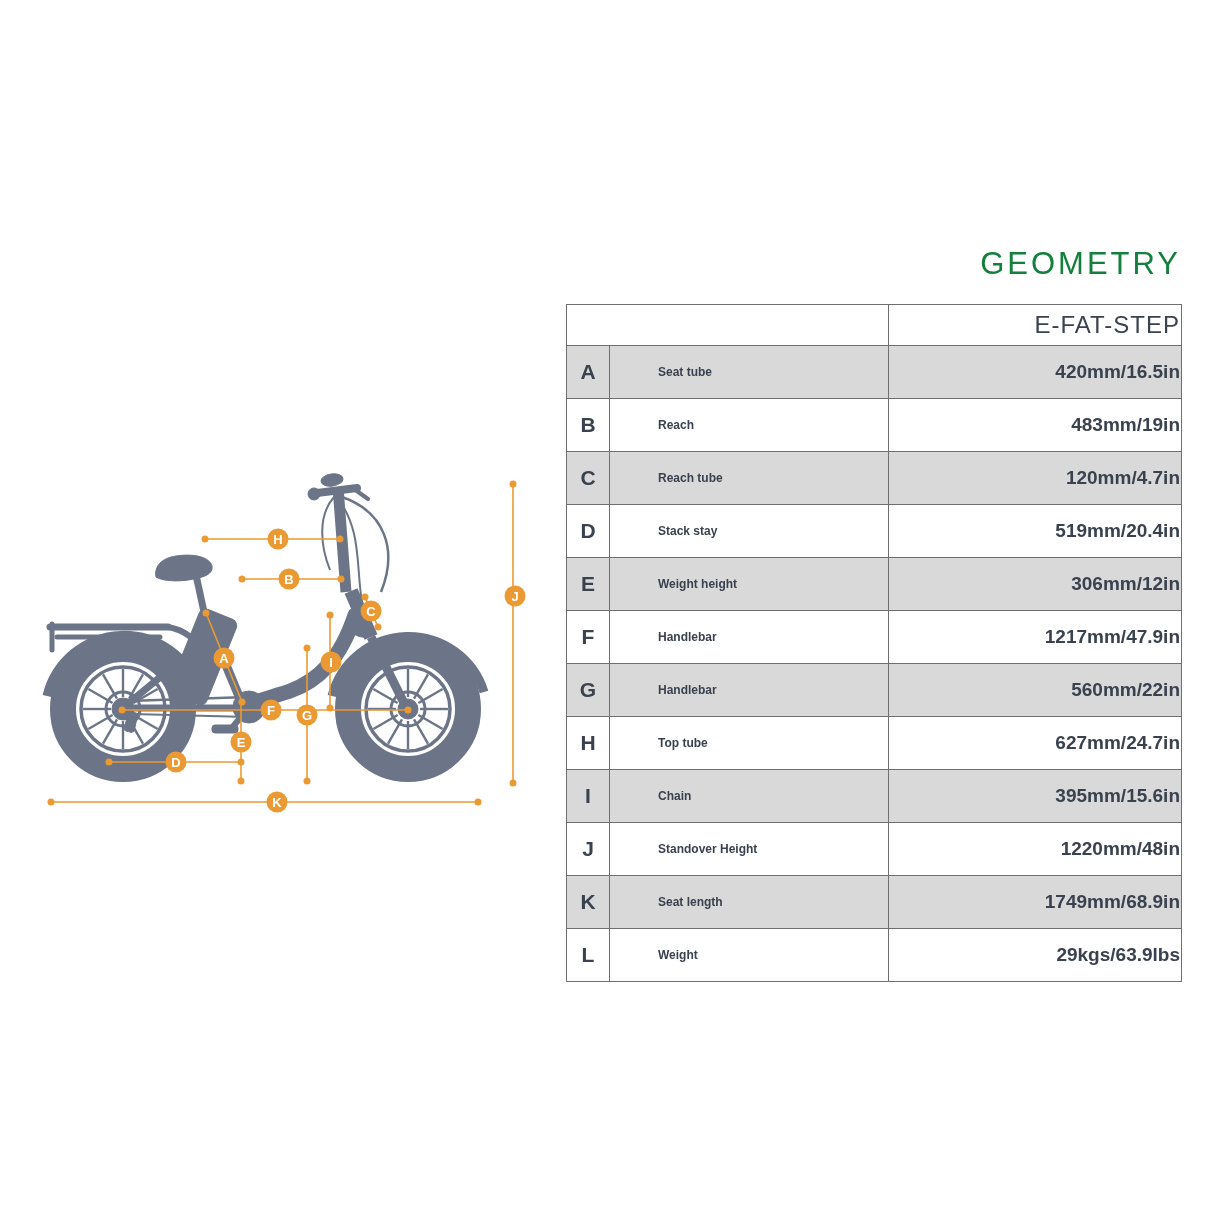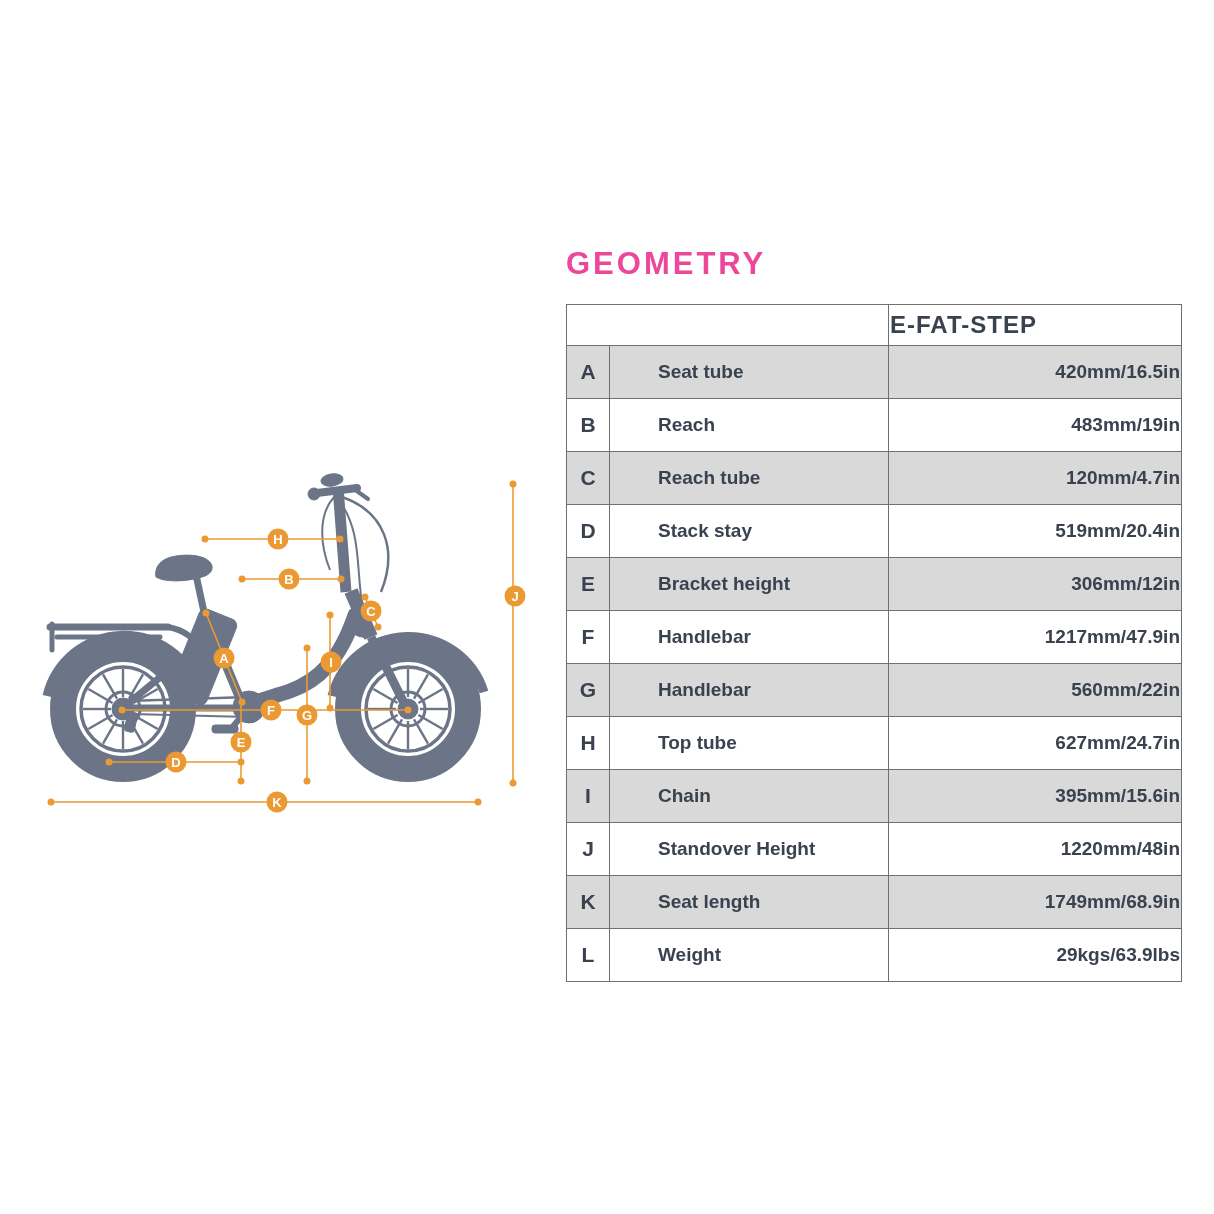--- a/index.html
+++ b/index.html
@@ -3,41 +3,41 @@
 <meta charset="utf-8">
 <style>
   html,body{margin:0;padding:0;}
   body{
     width:1214px;height:1214px;position:relative;background:#ffffff;
     font-family:"Liberation Sans",sans-serif;color:#39424E;overflow:hidden;
   }
   
   .geo-title{
     position:absolute;left:566px;top:246px;width:615px;
-    text-align:left;font-size:31px;font-weight:bold;letter-spacing:3px;
-    color:#ec4899;
+    text-align:right;font-size:31px;font-weight:normal;letter-spacing:3px;
+    color:#15803d;
   }
   
   .spec-table{
     position:absolute;left:566px;top:304px;width:615px;
     border-collapse:collapse;table-layout:fixed;
     color:#39424E;
   }
   .spec-table td{
     border:1.5px solid #6F6F6F;
     vertical-align:middle;
     overflow:hidden;white-space:nowrap;
   }
   .spec-table .hdr td{height:38px;}
   .spec-table tbody td{height:50px;}
   .hdr-model{
-    text-align:left;font-weight:bold;font-size:24px;letter-spacing:1px;
+    text-align:right;font-weight:normal;font-size:24px;letter-spacing:1px;
   }
   td.c-letter{width:43px;text-align:center;font-weight:bold;font-size:21px;}
-  td.c-name{width:279px;padding-left:48px;font-weight:bold;font-size:19px;}
+  td.c-name{width:279px;padding-left:48px;font-weight:bold;font-size:12px;}
   td.c-value{width:293px;text-align:right;font-weight:bold;font-size:19px;}
   .spec-table tbody tr:nth-child(odd) td{background:#D9D9D9;}
   .spec-table tbody tr:nth-child(even) td{background:#ffffff;}
   
   .diagram-svg{position:absolute;left:0;top:0;pointer-events:none;}
   .badge{
     position:absolute;width:21px;height:21px;border-radius:50%;
     background:#EB9A33;color:#ffffff;font-size:13px;font-weight:bold;
     text-align:center;line-height:21px;transform:translate(-50%,-50%);
   }
@@ -222,21 +222,21 @@
       <td class="c-name">Reach tube</td>
       <td class="c-value">120mm/4.7in</td>
     </tr>
     <tr>
       <td class="c-letter">D</td>
       <td class="c-name">Stack stay</td>
       <td class="c-value">519mm/20.4in</td>
     </tr>
     <tr>
       <td class="c-letter">E</td>
-      <td class="c-name">Bracket height</td>
+      <td class="c-name">Weight height</td>
       <td class="c-value">306mm/12in</td>
     </tr>
     <tr>
       <td class="c-letter">F</td>
       <td class="c-name">Handlebar</td>
       <td class="c-value">1217mm/47.9in</td>
     </tr>
     <tr>
       <td class="c-letter">G</td>
       <td class="c-name">Handlebar</td>

